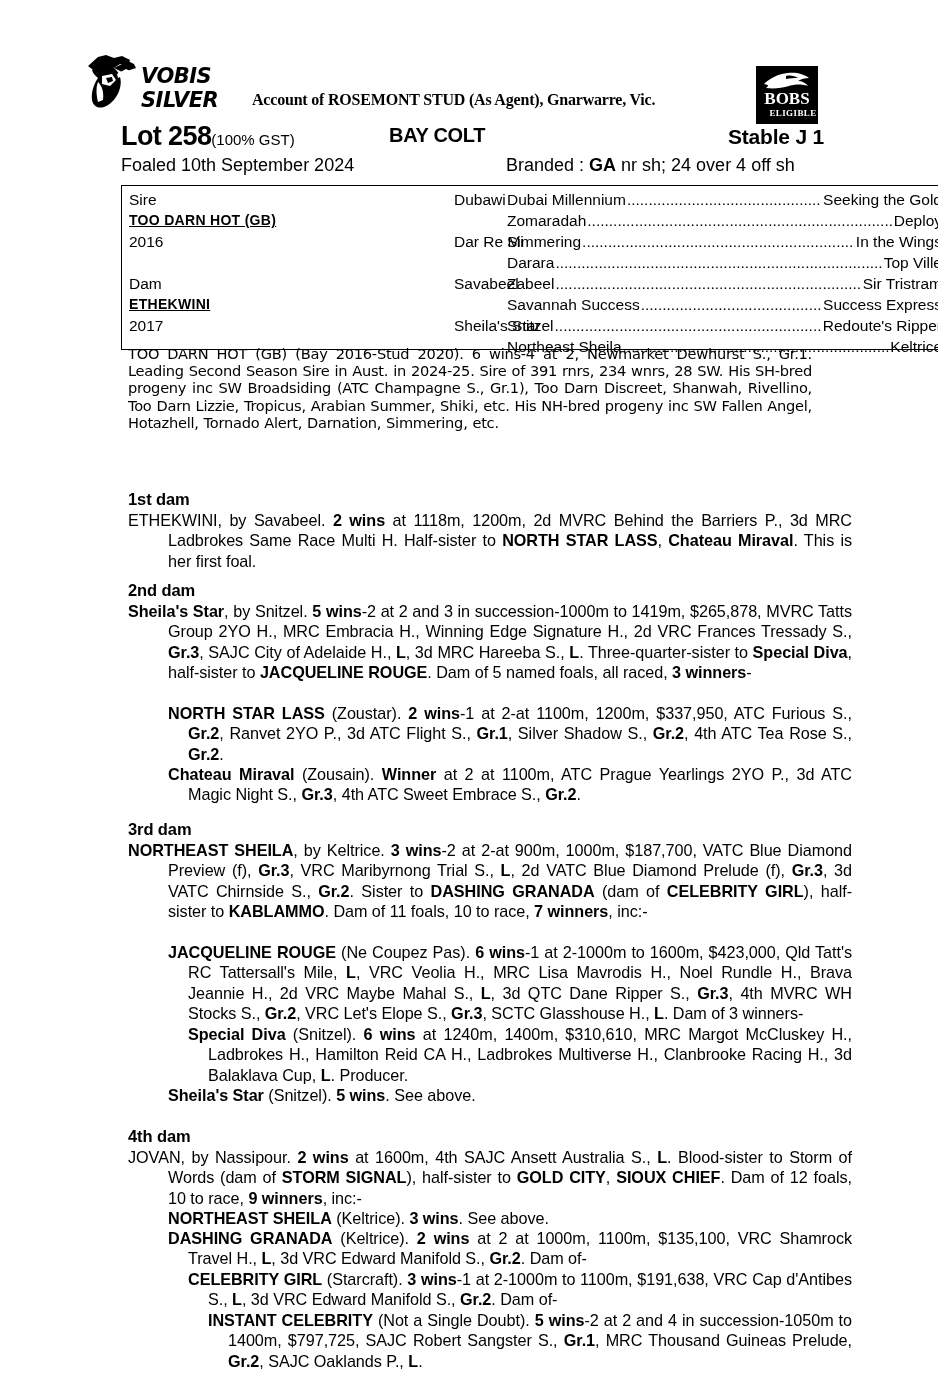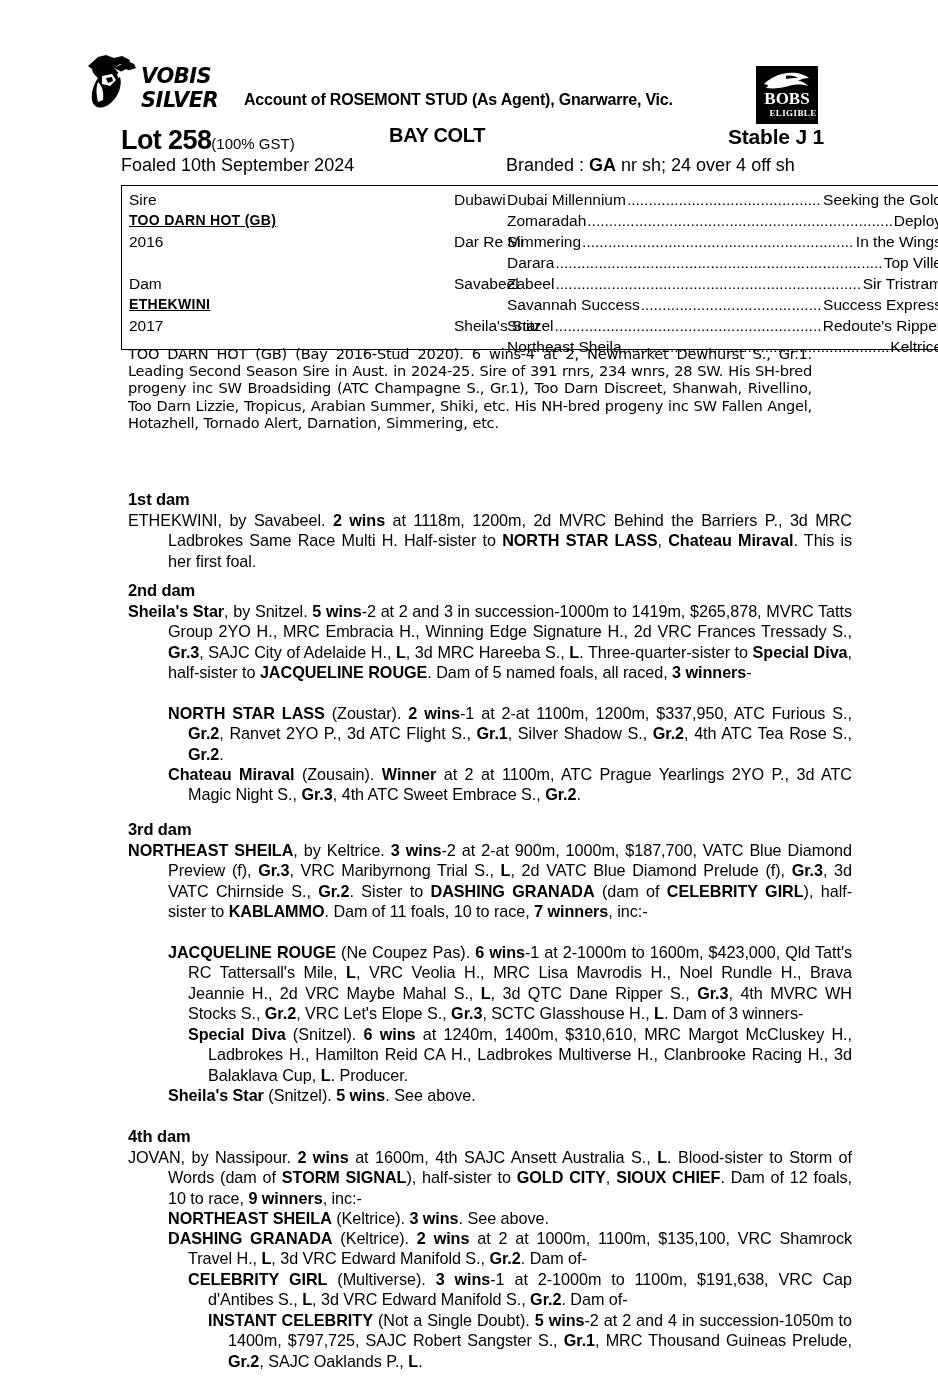--- a/index.html
+++ b/index.html
@@ -90,44 +90,44 @@
     font-family: "Liberation Serif", serif;
     font-weight: bold;
     font-size: 9px;
     line-height: 10px;
     color: #ffffff;
     letter-spacing: 0.4px;
     margin-left: 12px;
   }
   .account-line {
     position: absolute;
-    left: 160px;
+    left: 168px;
     top: 40px;
-    font-family: Liberation Sans, sans-serif;
+    font-family: Liberation Serif, serif;
     font-weight: bold;
     font-size: 16px;
     line-height: 20px;
     letter-spacing: -0.2px;
     white-space: nowrap;
   }
 
   .lot-row {
     position: absolute;
     left: 37px;
     top: 70px;
     width: 703px;
     height: 32px;
   }
   .lot-label {
     position: absolute;
     left: 0px;
     top: 0px;
     font-weight: bold;
     font-size: 27px;
-    line-height: 40px;
+    line-height: 33px;
     letter-spacing: -0.6px;
     white-space: nowrap;
   }
   .lot-gst {
     font-weight: normal;
     font-size: 15px;
     letter-spacing: 0px;
   }
   .colt-type {
     position: absolute;
@@ -400,16 +400,16 @@
   <div class="dam-head" style="top:819px;">3rd dam</div>
   <div class="para ind0 hang0" style="top:840px;" id="p-third-main"><b>NORTHEAST SHEILA</b><span>, by Keltrice. </span><b>3 wins</b><span>-2 at 2-at 900m, 1000m, $187,700, VATC Blue Diamond Preview (f), </span><b>Gr.3</b><span>, VRC Maribyrnong Trial S., </span><b>L</b><span>, 2d VATC Blue Diamond Prelude (f), </span><b>Gr.3</b><span>, 3d VATC Chirnside S., </span><b>Gr.2</b><span>. Sister to </span><b>DASHING GRANADA</b><span> (dam of </span><b>CELEBRITY GIRL</b><span>), half-sister to </span><b>KABLAMMO</b><span>. Dam of 11 foals, 10 to race, </span><b>7 winners</b><span>, inc:-</span></div>
   <div class="para hang1" style="left:148px;width:664px;top:942px;" id="p-third-c0"><b>JACQUELINE ROUGE</b><span> (Ne Coupez Pas). </span><b>6 wins</b><span>-1 at 2-1000m to 1600m, $423,000, Qld Tatt's RC Tattersall's Mile, </span><b>L</b><span>, VRC Veolia H., MRC Lisa Mavrodis H., Noel Rundle H., Brava Jeannie H., 2d VRC Maybe Mahal S., </span><b>L</b><span>, 3d QTC Dane Ripper S., </span><b>Gr.3</b><span>, 4th MVRC WH Stocks S., </span><b>Gr.2</b><span>, VRC Let's Elope S., </span><b>Gr.3</b><span>, SCTC Glasshouse H., </span><b>L</b><span>. Dam of 3 winners-</span></div>
   <div class="para hang1" style="left:168px;width:644px;top:1024px;" id="p-third-g0"><b>Special Diva</b><span> (Snitzel). </span><b>6 wins</b><span> at 1240m, 1400m, $310,610, MRC Margot McCluskey H., Ladbrokes H., Hamilton Reid CA H., Ladbrokes Multiverse H., Clanbrooke Racing H., 3d Balaklava Cup, </span><b>L</b><span>. Producer.</span></div>
   <div class="para hang1" style="left:148px;width:664px;top:1085px;" id="p-third-t0"><b>Sheila's Star</b><span> (Snitzel). </span><b>5 wins</b><span>. See above.</span></div>
 
   <div class="dam-head" style="top:1126px;">4th dam</div>
   <div class="para ind0 hang0" style="top:1147px;" id="p-fourth-main"><span>JOVAN, by Nassipour. </span><b>2 wins</b><span> at 1600m, 4th SAJC Ansett Australia S., </span><b>L</b><span>. Blood-sister to Storm of Words (dam of </span><b>STORM SIGNAL</b><span>), half-sister to </span><b>GOLD CITY</b><span>, </span><b>SIOUX CHIEF</b><span>. Dam of 12 foals, 10 to race, </span><b>9 winners</b><span>, inc:-</span></div>
   <div class="para hang1" style="left:148px;width:664px;top:1208px;" id="p-fourth-c0"><b>NORTHEAST SHEILA</b><span> (Keltrice). </span><b>3 wins</b><span>. See above.</span></div>
   <div class="para hang1" style="left:148px;width:664px;top:1228px;" id="p-fourth-c1"><b>DASHING GRANADA</b><span> (Keltrice). </span><b>2 wins</b><span> at 2 at 1000m, 1100m, $135,100, VRC Shamrock Travel H., </span><b>L</b><span>, 3d VRC Edward Manifold S., </span><b>Gr.2</b><span>. Dam of-</span></div>
-  <div class="para hang1" style="left:168px;width:644px;top:1269px;" id="p-fourth-g0"><b>CELEBRITY GIRL</b><span> (Multiverse). </span><b>3 wins</b><span>-1 at 2-1000m to 1100m, $191,638, VRC Cap d'Antibes S., </span><b>L</b><span>, 3d VRC Edward Manifold S., </span><b>Gr.2</b><span>. Dam of-</span></div>
+  <div class="para hang1" style="left:168px;width:644px;top:1269px;" id="p-fourth-g0"><b>CELEBRITY GIRL</b><span> (Starcraft). </span><b>3 wins</b><span>-1 at 2-1000m to 1100m, $191,638, VRC Cap d'Antibes S., </span><b>L</b><span>, 3d VRC Edward Manifold S., </span><b>Gr.2</b><span>. Dam of-</span></div>
   <div class="para hang1" style="left:188px;width:624px;top:1310px;" id="p-fourth-gg0"><b>INSTANT CELEBRITY</b><span> (Not a Single Doubt). </span><b>5 wins</b><span>-2 at 2 and 4 in succession-1050m to 1400m, $797,725, SAJC Robert Sangster S., </span><b>Gr.1</b><span>, MRC Thousand Guineas Prelude, </span><b>Gr.2</b><span>, SAJC Oaklands P., </span><b>L</b><span>.</span></div>
 
 </div>
 
 </body></html>

